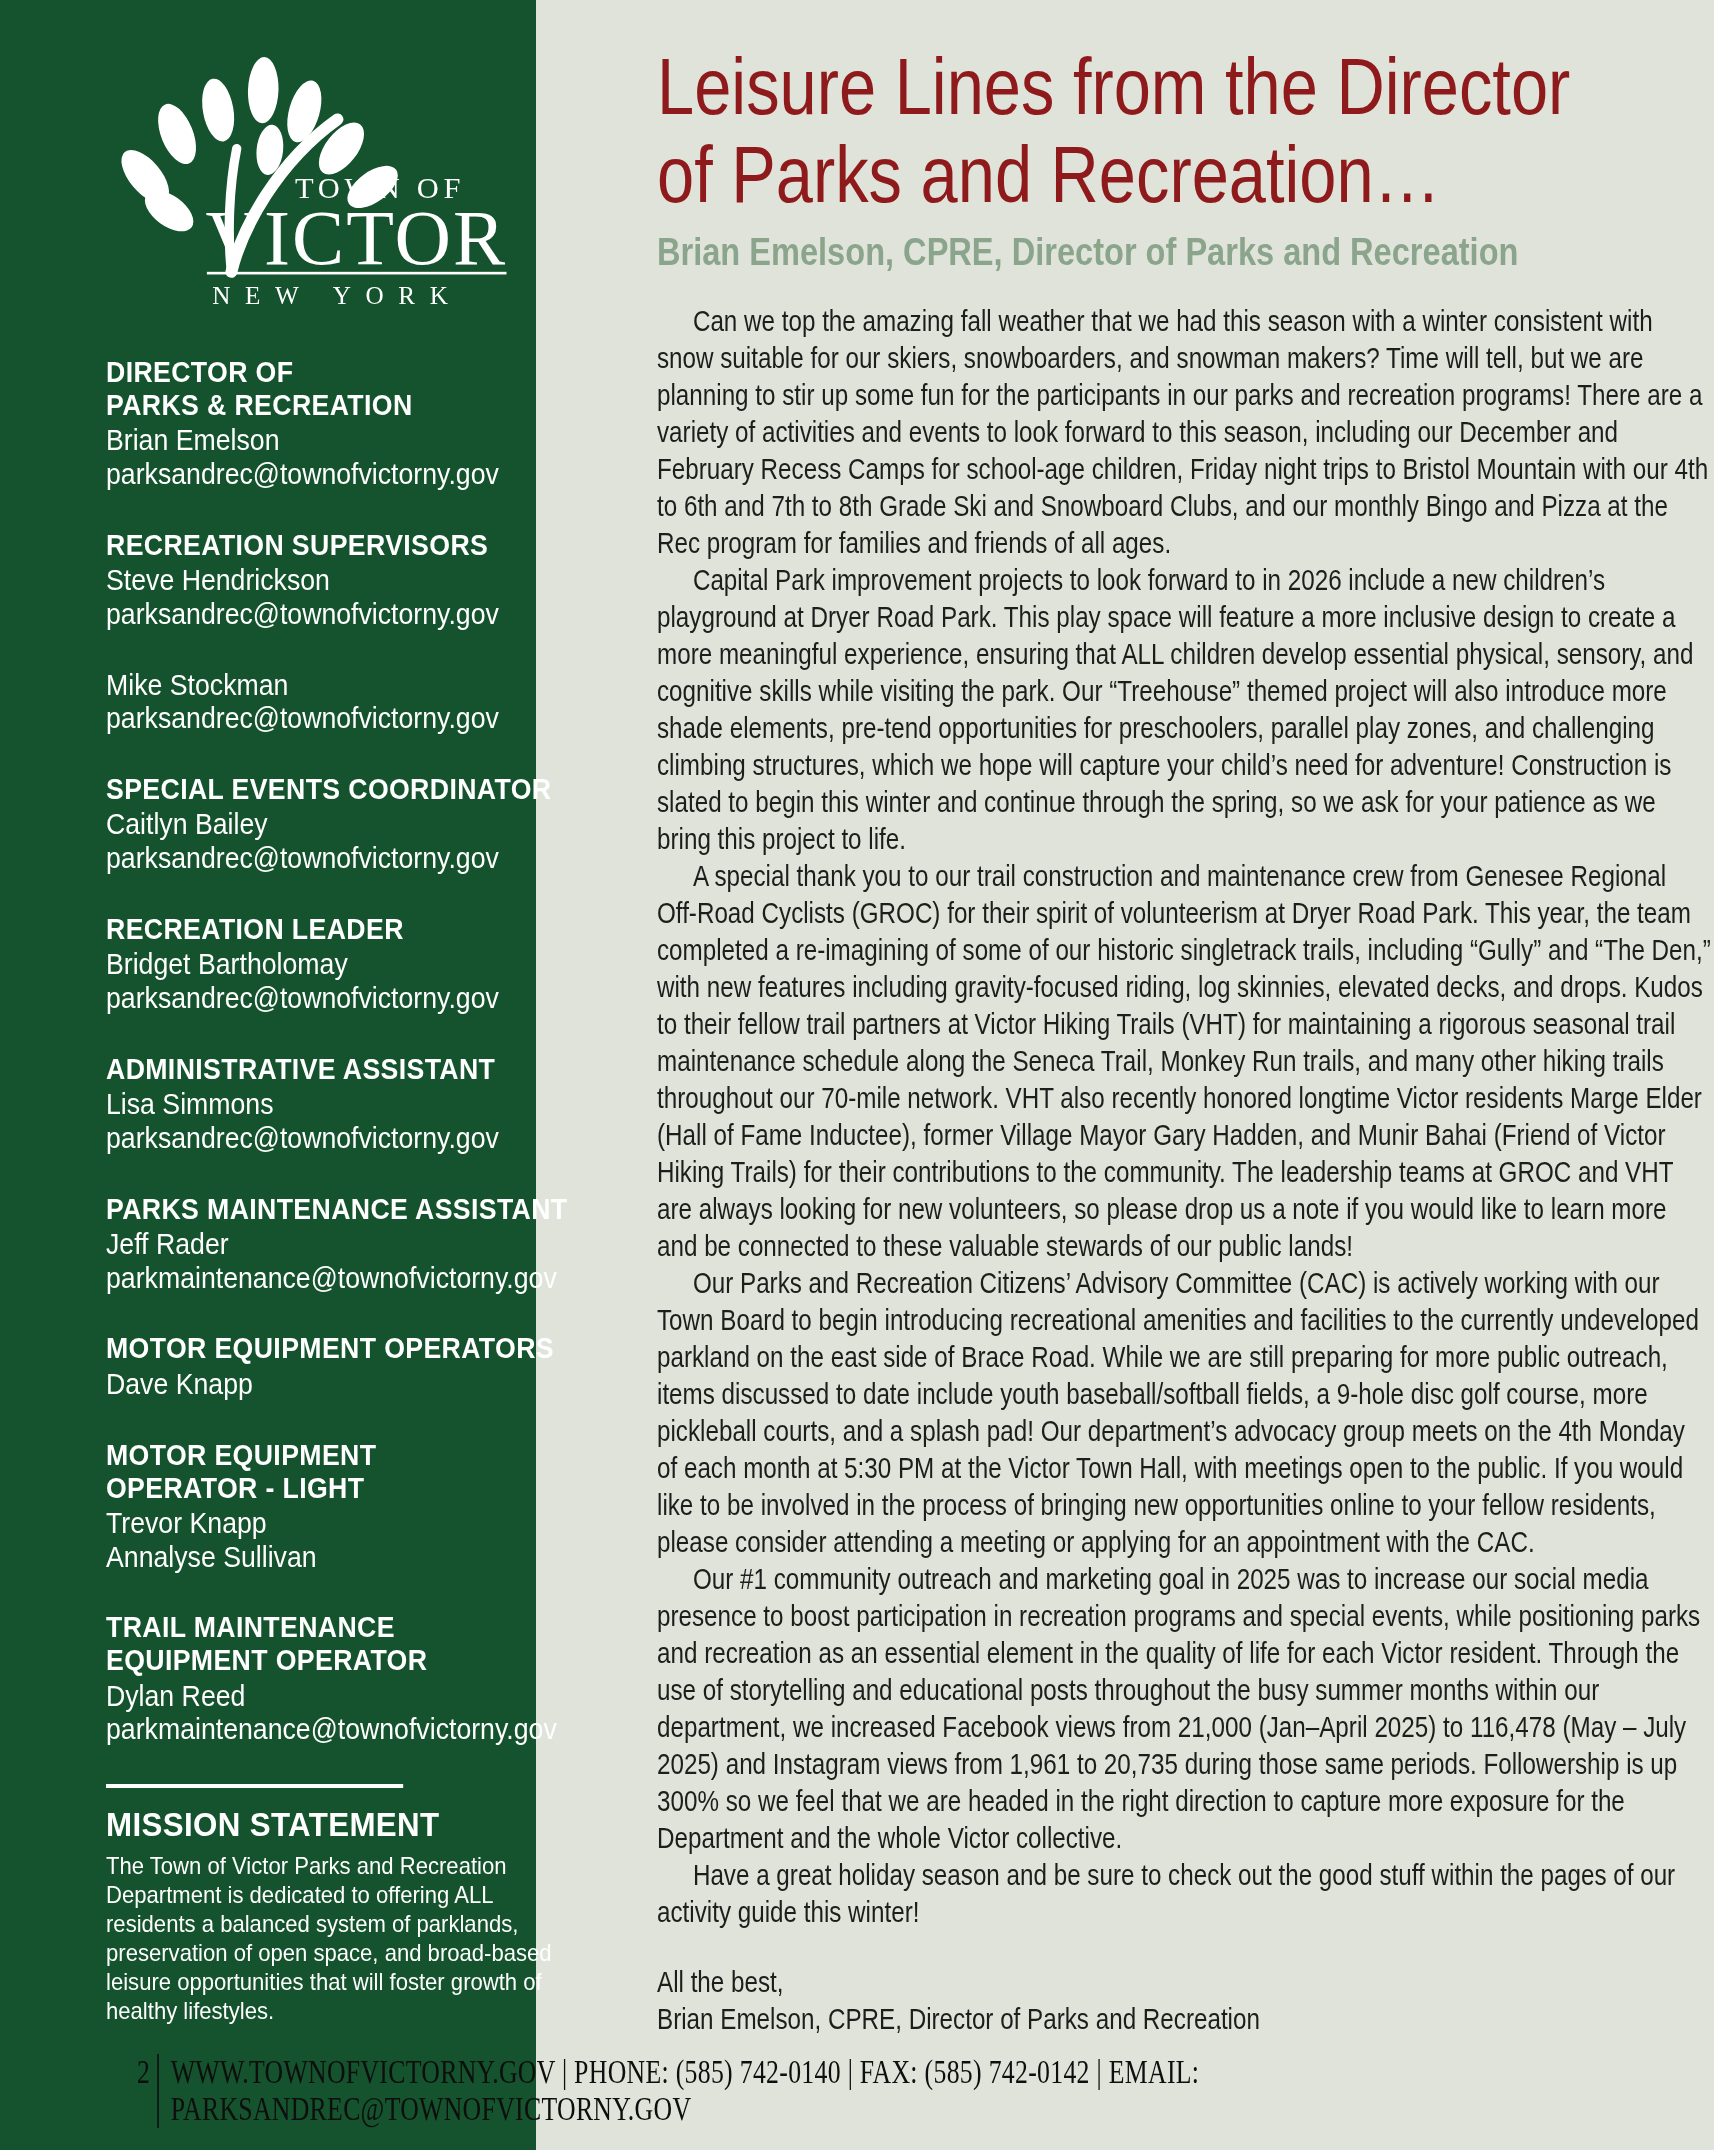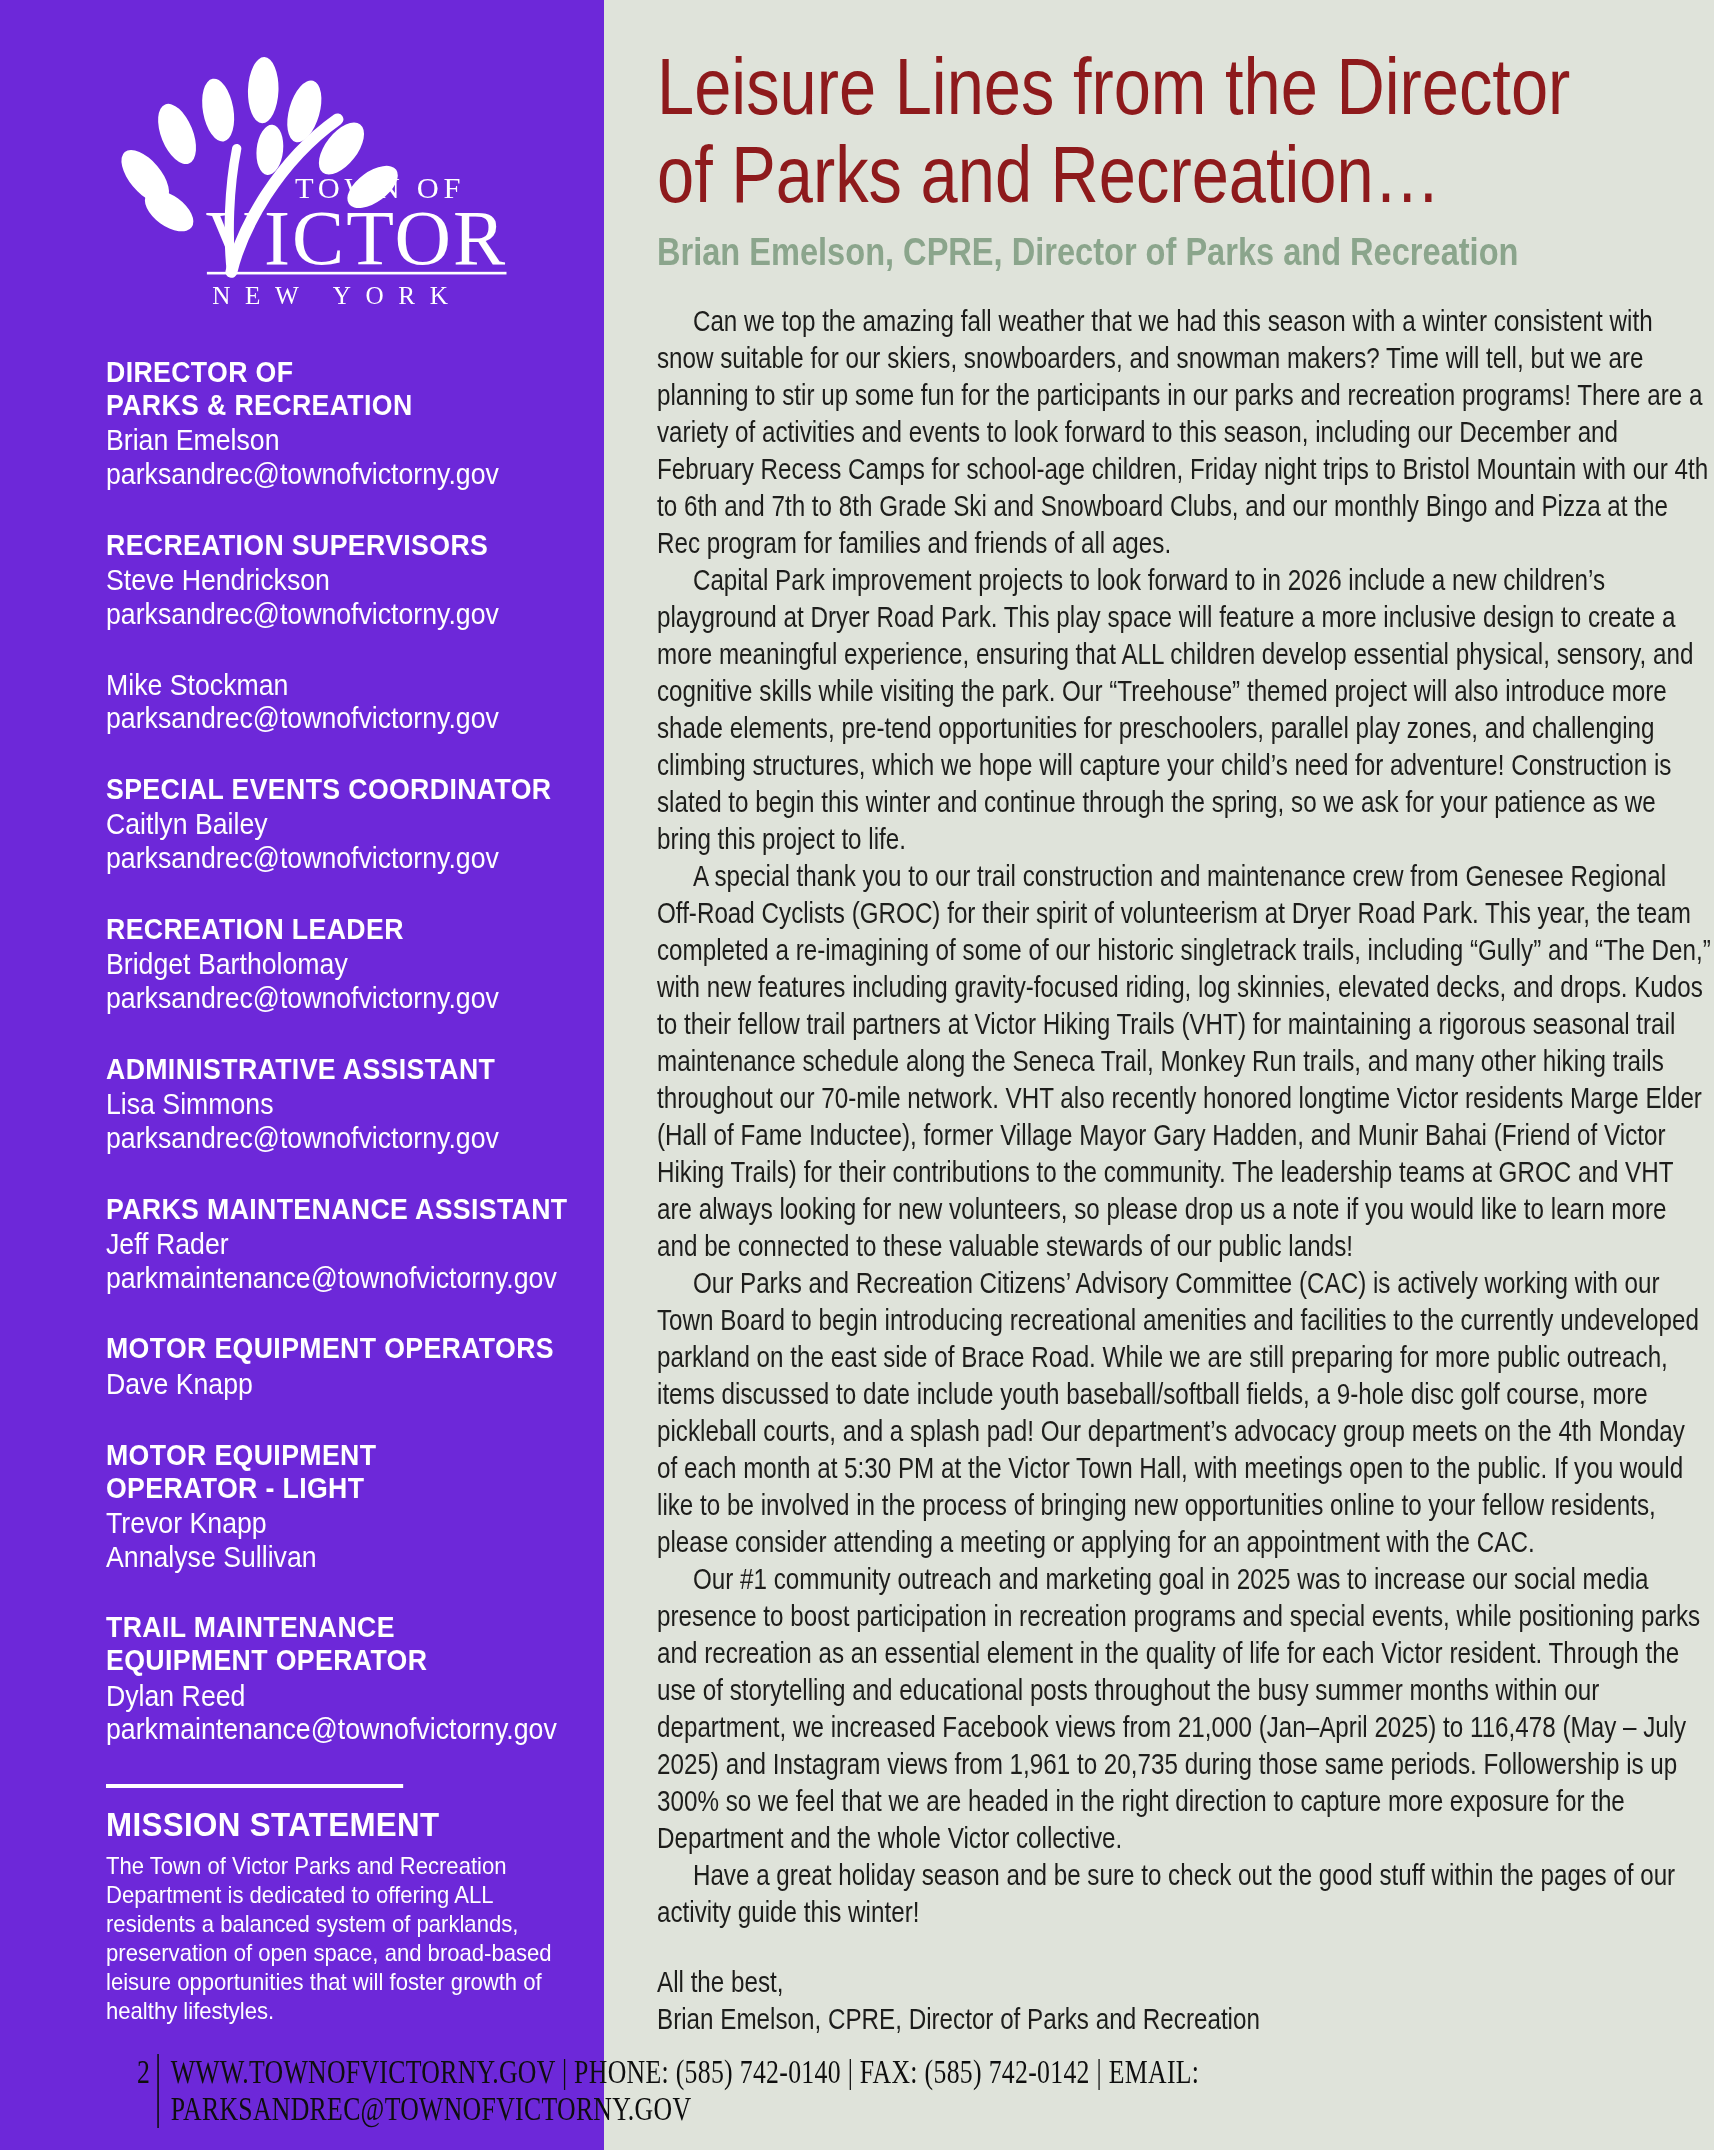--- a/index.html
+++ b/index.html
@@ -10,22 +10,22 @@
   .page {
     position:relative;
     width:1715px; height:2151px;
     background:#dfe3da;
     overflow:hidden;
   }
 
   
   .sidebar {
     position:absolute; left:0; top:0;
-    width:604px; height:2151px;
-    background:#6d28d9;
+    width:536px; height:2151px;
+    background:#14532d;
     color:#ffffff;
   }
   .logo-wrap { position:absolute; left:71px; top:50px; width:464px; }
   .staff {
     position:absolute; left:106px; top:356px; width:517px;
     transform:scaleX(0.92); transform-origin:left top;
   }
   .entry { margin-bottom:37px; }
   .ehead span {
     display:block;

